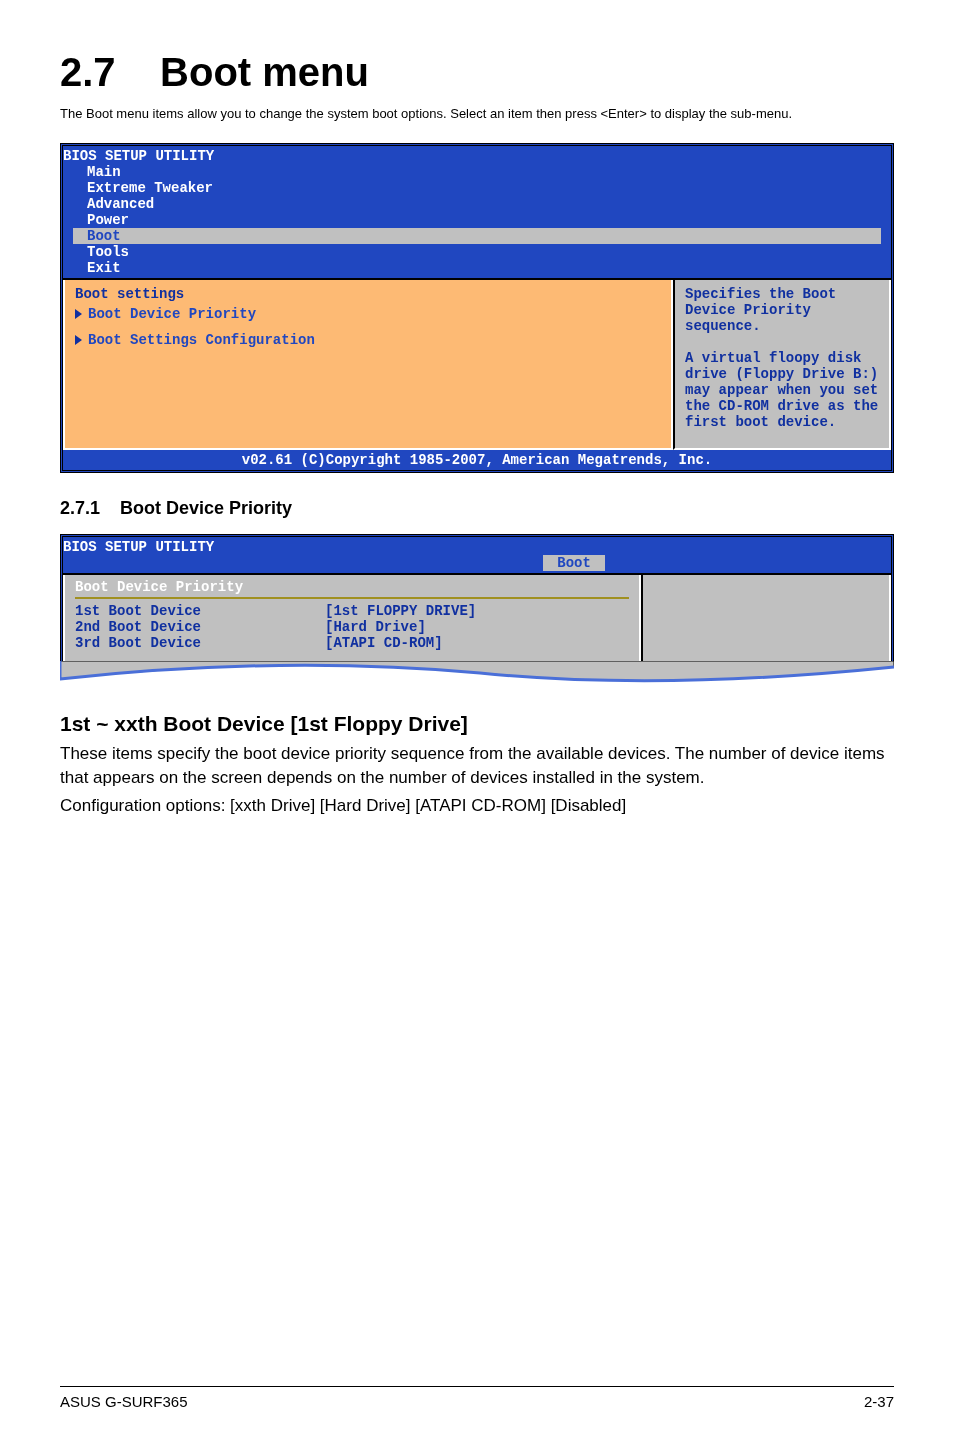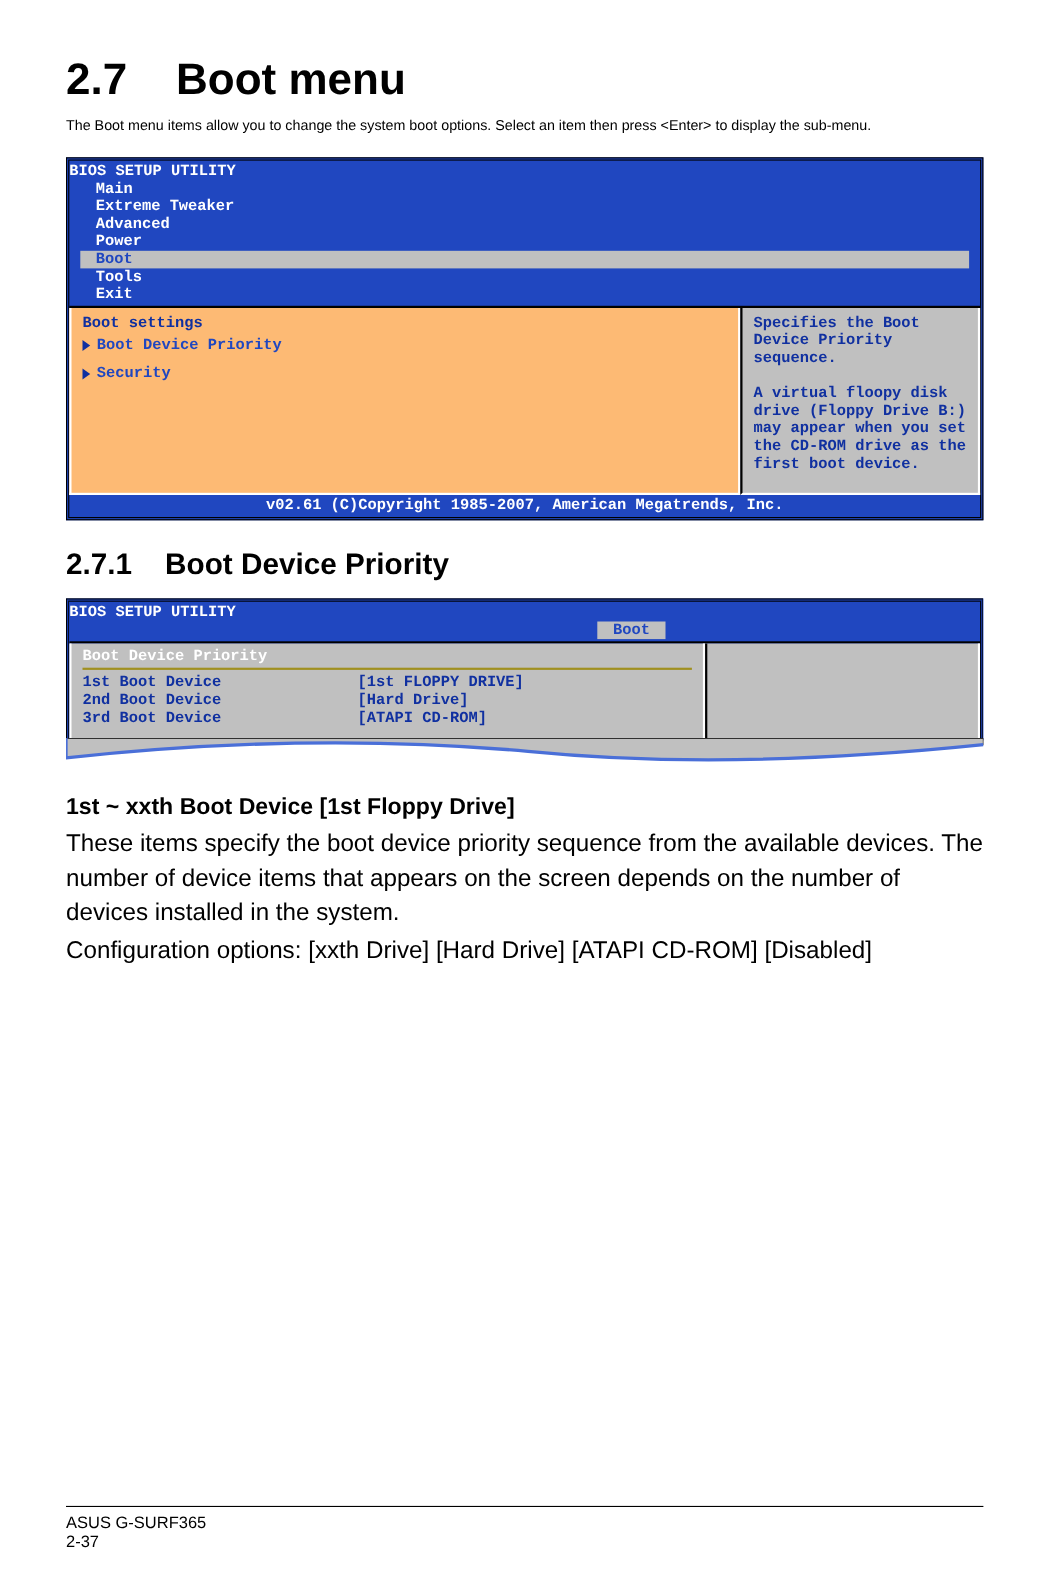--- a/index.html
+++ b/index.html
@@ -91,21 +91,21 @@
     padding: 6px 10px;
     font-weight: bold;
   }
   .bios-footer {
     text-align: center;
     color: #fff;
     padding: 2px 0;
   }
 
   .h2 {
-    font-size: 27px;
+    font-size: 18px;
     font-weight: bold;
     margin: 15px 0 15px 0;
   }
 
   
   .bios-box2 {
     border: 3px double #000;
     background: #2047c0;
     color: #fff;
     font-family: "Courier New", monospace;
@@ -150,36 +150,35 @@
     margin-bottom: 25px;
   }
   .curve-wrap svg { display:block; }
 
   .h3 {
     font-size: 21px;
     font-weight: bold;
     margin-bottom: 6px;
   }
   .para {
-    font-size: 22px;
+    font-size: 17px;
     line-height: 1.4;
     margin-bottom: 4px;
   }
 
   .footer {
     position: absolute;
     bottom: 28px;
     left: 60px;
     right: 60px;
     border-top: 1px solid #000;
     padding-top: 6px;
     display: flex;
     justify-content: space-between;
     font-size: 15px;
-    flex-direction: column;
   }
 </style>
 </head>
 <body>
 
 <div class="h1">
   <span>2.7</span>&nbsp;&nbsp;&nbsp;&nbsp;<span>Boot menu</span>
 </div>
 <p class="intro">The Boot menu items allow you to change the system boot options. Select an item then press &lt;Enter&gt; to display the sub-menu.</p>
 
@@ -197,21 +196,21 @@
   <div class="bios-body">
     <div class="bios-left">
       <div class="heading">Boot settings</div>
       <div class="row">
         <span class="tri"></span>
         <span>Boot Device Priority</span>
       </div>
       <div style="height:10px"></div>
       <div class="row">
         <span class="tri"></span>
-        <span>Security</span>
+        <span>Boot Settings Configuration</span>
       </div>
     </div>
     <div class="bios-right" style="white-space:pre-wrap">Specifies the Boot Device Priority sequence.
 
 A virtual floopy disk drive (Floppy Drive B:) may appear when you set the CD-ROM drive as the first boot device.</div>
   </div>
   <div class="bios-footer">v02.61 (C)Copyright 1985-2007, American Megatrends, Inc.</div>
 </div>
 
 <div class="h2">

